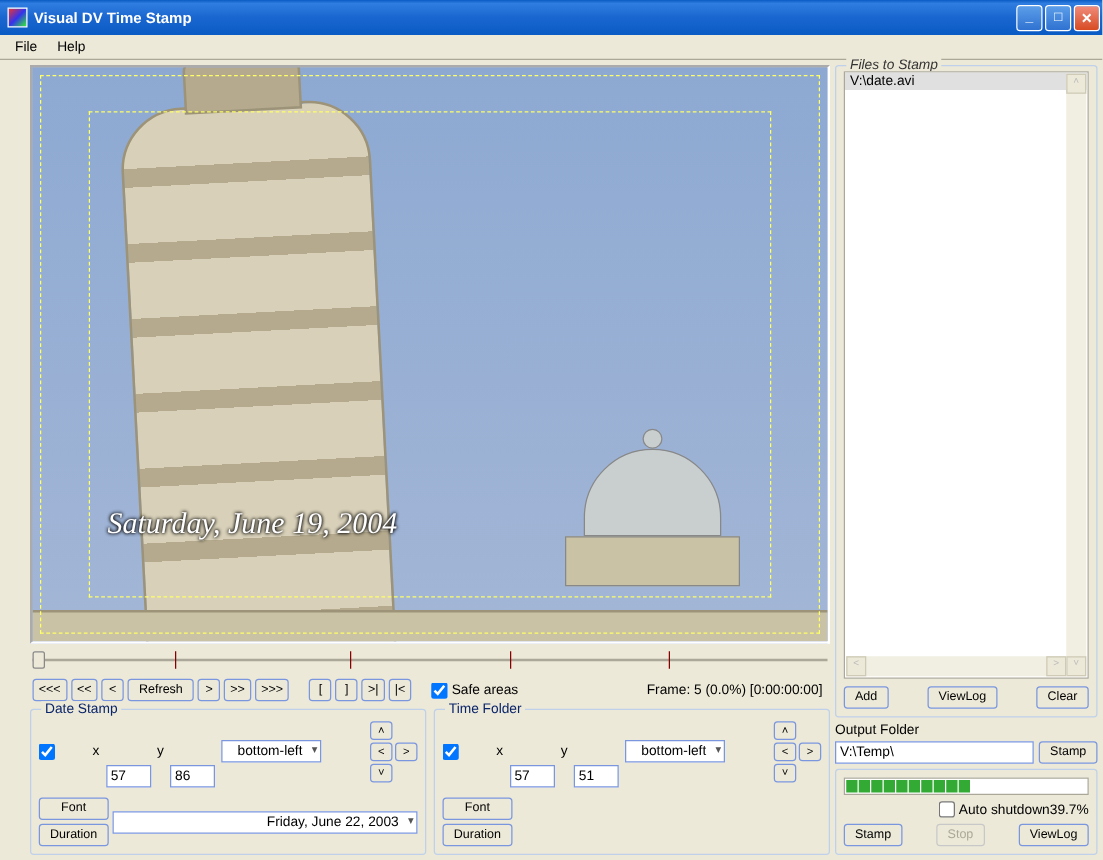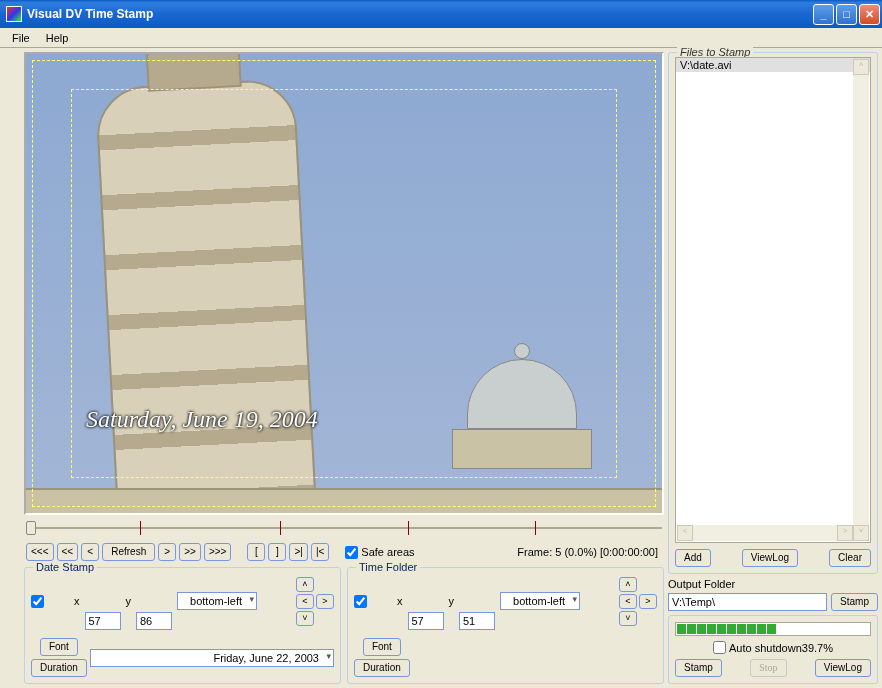--- a/index.html
+++ b/index.html
@@ -104,21 +104,21 @@
 .nav-row .spacer{flex:1;}
 .frame-info{font-size:11px;color:#000;padding-right:4px;}
 
 .check{display:inline-flex;align-items:center;gap:3px;}
 .check input{width:13px;height:13px;}
 
 .stamp-row{display:flex;gap:6px;}
 .fieldset{border:1px solid #bfd0ea;border-radius:3px;padding:4px 6px 6px;flex:1;position:relative;}
 .fieldset .legend{position:absolute;top:-7px;left:8px;background:#ece9d8;padding:0 3px;color:#0a246a;font-size:11px;}
 .stamp-body{display:flex;align-items:center;gap:5px;flex-wrap:wrap;}
-.col-btns{display:flex;flex-direction:column;gap:3px;align-items:center;}
+.col-btns{display:flex;flex-direction:column;gap:3px;}
 .input{border:1px solid #7a96df;background:#fff;font-size:11px;padding:1px 3px;height:18px;}
 .input.num{width:36px;margin-top:40px;}
 .select{border:1px solid #7a96df;background:#fff;height:18px;font-size:11px;padding:0 14px 0 3px;appearance:none;position:relative;text-align:right;}
 .select-wrap{position:relative;display:inline-block;}
 .select-wrap::after{content:"▾";position:absolute;right:3px;top:2px;font-size:9px;color:#555;pointer-events:none;}
 .stamp-body .row2{display:flex;gap:3px;align-items:center;width:100%;margin-top:3px;}
 .arrow-pad{display:flex;flex-direction:column;gap:2px;margin-left:auto;}
 .arrow-pad .mid{display:flex;gap:2px;}
 .abtn{width:18px;height:15px;border:1px solid #7a96df;border-radius:3px;background:#ece9d8;font-size:9px;text-align:center;line-height:13px;cursor:pointer;}
 
@@ -133,23 +133,23 @@
 .file-btns{display:flex;justify-content:space-between;margin-top:6px;gap:4px;}
 
 .output-row{display:flex;flex-direction:column;gap:3px;}
 .output-row label{font-size:11px;}
 .output-input-row{display:flex;gap:4px;}
 .output-input-row .input{flex:1;}
 
 .bottom-box{border:1px solid #bfd0ea;border-radius:3px;padding:6px;display:flex;flex-direction:column;gap:5px;}
 .progress{height:14px;border:1px solid #aca899;background:#fff;display:flex;gap:1px;padding:1px;}
 .progress .seg{width:9px;background:#3a3;}
-.auto-row{display:flex;align-items:center;justify-content:center;}
+.auto-row{display:flex;align-items:center;justify-content:flex-end;}
 .action-row{display:flex;gap:4px;justify-content:space-between;}
-.btn.disabled{color:#aca899;border-color:#c8c8c8;cursor:default;font-family:Liberation Serif, serif;}
+.btn.disabled{color:#aca899;border-color:#c8c8c8;cursor:default;}
 </style>
 </head>
 <body>
 
 <div class="titlebar">
   <div class="app-icon"></div>
   <div class="title">Visual DV Time Stamp</div>
   <div class="win-btns">
     <div class="win-btn min">_</div>
     <div class="win-btn max">□</div>

